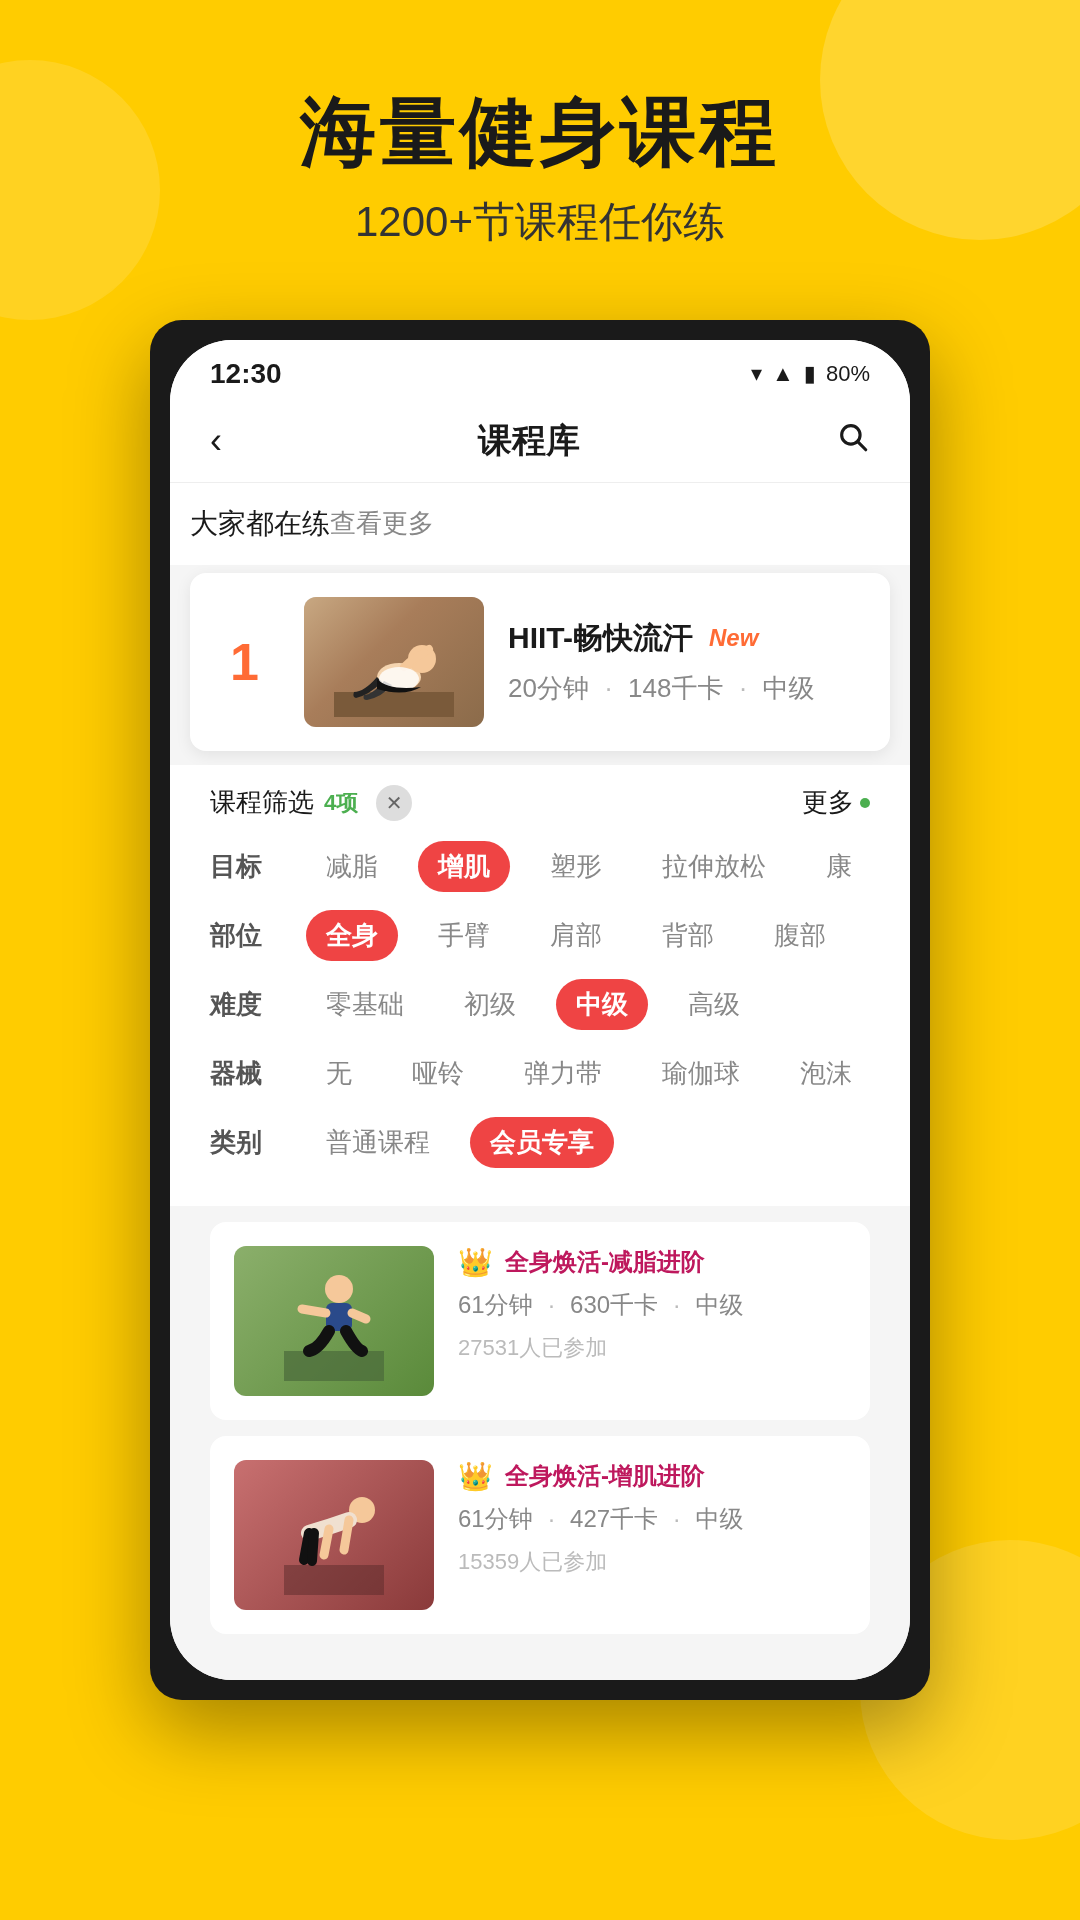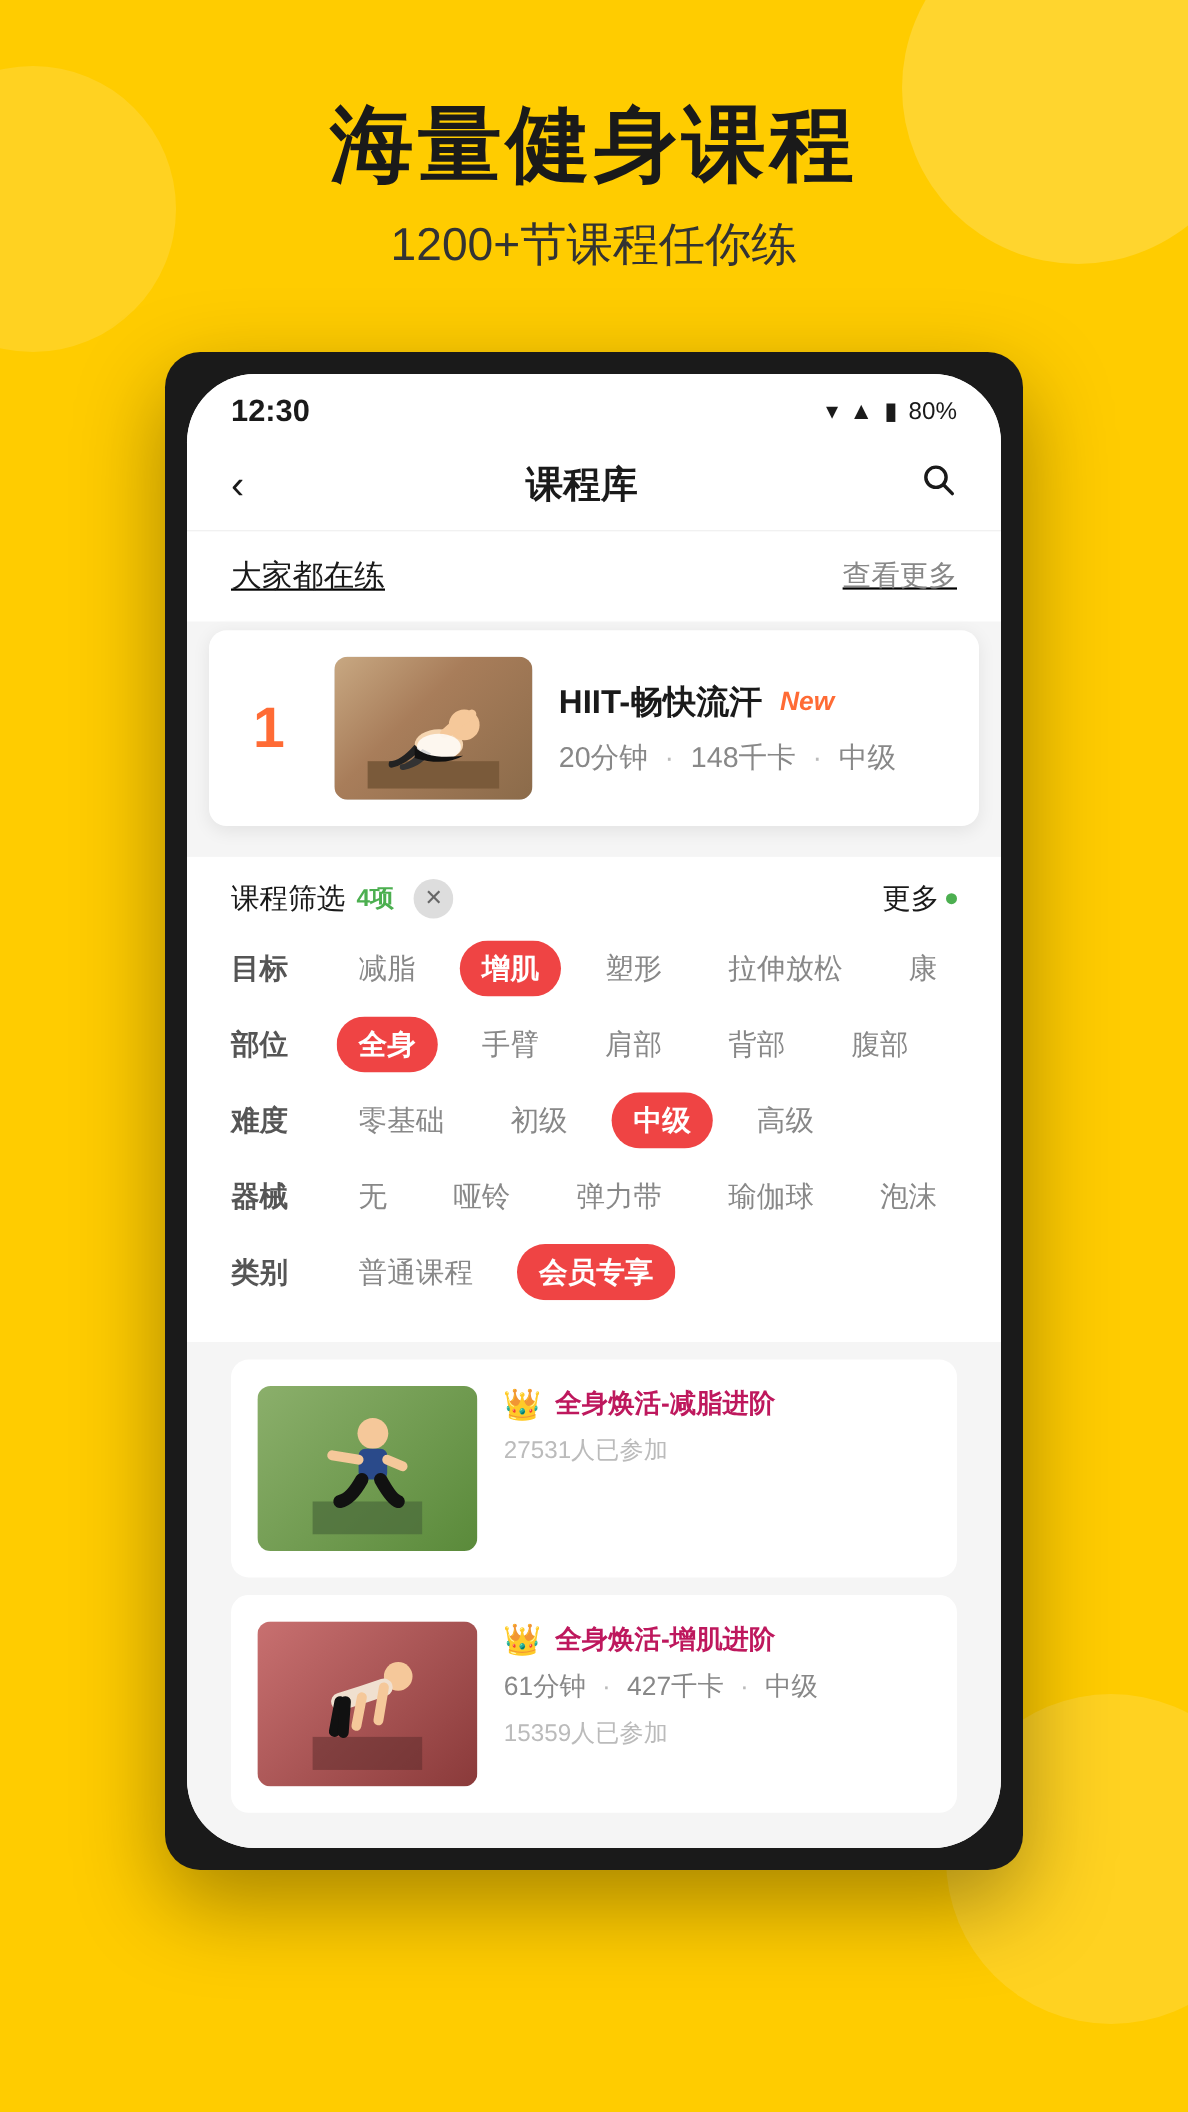--- a/index.html
+++ b/index.html
@@ -150,25 +150,24 @@
     
     .content-area {
       flex: 1;
       overflow: hidden;
       background: #f5f5f5;
     }
 
     
     .section-header {
       background: white;
-      padding: 22px 40px;
-      display: flex;
-      justify-content: space-between;
-      align-items: center;
-      text-decoration: underline;
+      padding: 22px 20px;
+      display: flex;
+      justify-content: flex-start;
+      align-items: center;
     }
     .section-label {
       font-size: 28px;
       color: #1a1a1a;
       font-weight: 500;
     }
     .section-more {
       font-size: 26px;
       color: #888;
     }
@@ -233,21 +232,21 @@
       color: #888;
     }
     .dot-sep {
       margin: 0 8px;
       color: #bbb;
     }
 
     
     .filter-section {
       background: white;
-      margin-top: 28px;
+      margin-top: 14px;
       padding: 20px 40px;
     }
     .filter-header {
       display: flex;
       justify-content: space-between;
       align-items: center;
       margin-bottom: 20px;
     }
     .filter-title {
       font-size: 26px;
@@ -555,20 +554,27 @@
 
                   <path d="M45 70 Q35 88 25 90" stroke="#111" stroke-width="12" stroke-linecap="round"></path>
                   <path d="M62 70 Q72 88 78 90" stroke="#111" stroke-width="12" stroke-linecap="round"></path>
                 </svg>
               </div>
             </div>
             <div class="course-item-info">
               <div class="course-item-name-row">
                 <span class="crown-icon">👑</span>
                 <span class="course-item-name">全身焕活-减脂进阶</span>
+              </div>
+              <div class="course-item-meta">
+                <span>61分钟</span>
+                <span class="dot-sep">·</span>
+                <span>630千卡</span>
+                <span class="dot-sep">·</span>
+                <span>中级</span>
               </div>
               <div class="course-item-participants">27531人已参加</div>
             </div>
           </div>
 
           <div class="course-item">
             <div class="course-item-thumb">
               <div class="thumb-bg-2">
                 <svg width="100" height="120" viewBox="0 0 100 120" fill="none">
                   <rect x="0" y="90" width="100" height="30" fill="#5a2a2a" opacity="0.5"></rect>

